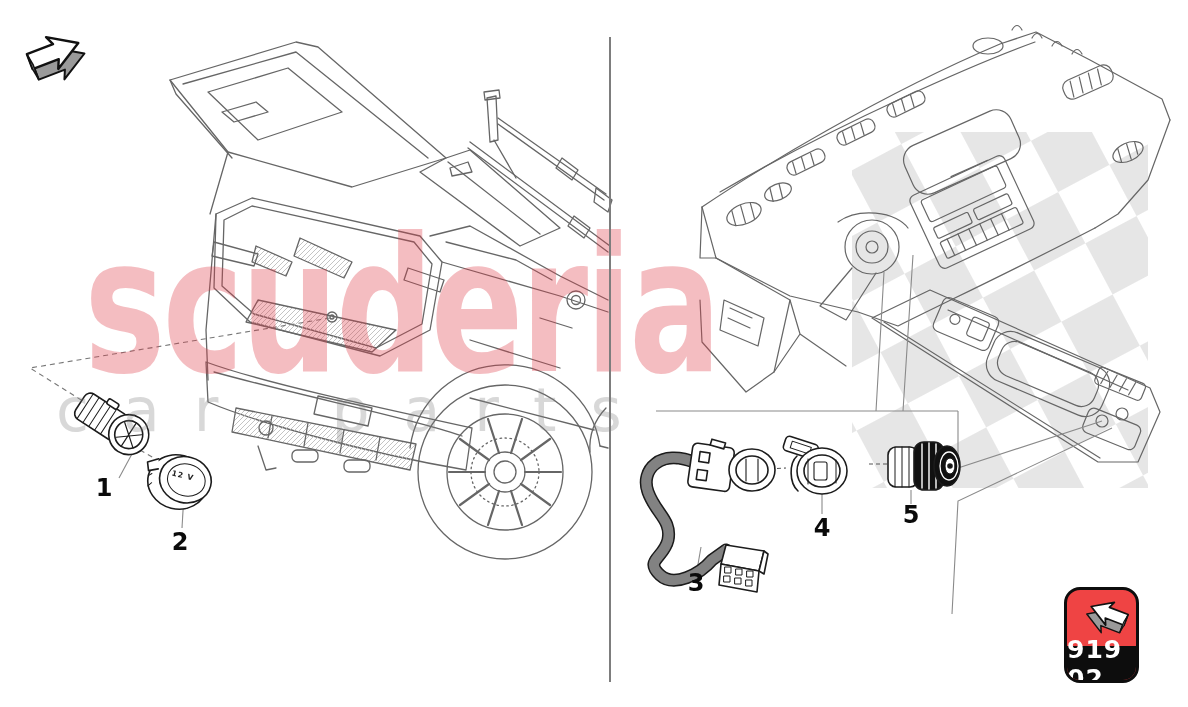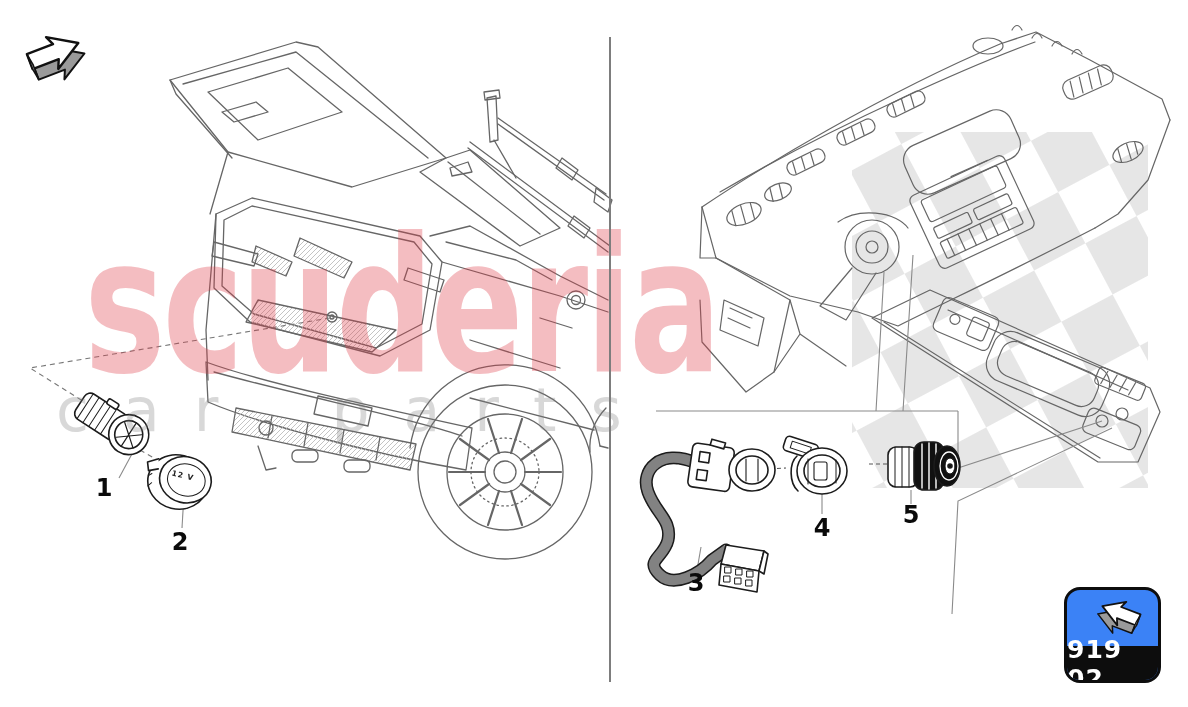--- a/index.html
+++ b/index.html
@@ -30,22 +30,22 @@
     position:absolute;transform:translateX(-50%);
     font-size:24px;font-weight:bold;color:#0a0a0a;line-height:1;
   }
   .cap-marking{
     position:absolute;left:166px;top:471px;width:34px;text-align:center;
     font-size:7.5px;font-weight:bold;color:#222;
     transform:rotate(14deg);letter-spacing:1px;
   }
   .nav-arrow-tl{position:absolute;left:20px;top:22px;}
   .ref-box{
-    position:absolute;left:1064px;top:587px;width:97px;height:96px;
-    border:3px solid #0d0d0d;border-radius:16px;background:#3b82f6;
+    position:absolute;left:1064px;top:587px;width:75px;height:96px;
+    border:3px solid #0d0d0d;border-radius:16px;background:#ef4444;
     overflow:hidden;box-sizing:border-box;cursor:pointer;
   }
   .ref-box .arrow-zone{height:56px;display:flex;align-items:center;justify-content:center;}
   .ref-box .code-band{
     height:35px;background:#0d0d0d;color:#ffffff;
     display:flex;align-items:center;justify-content:center;
     font-size:25px;font-weight:bold;letter-spacing:1px;
   }
 </style>
 </head>

